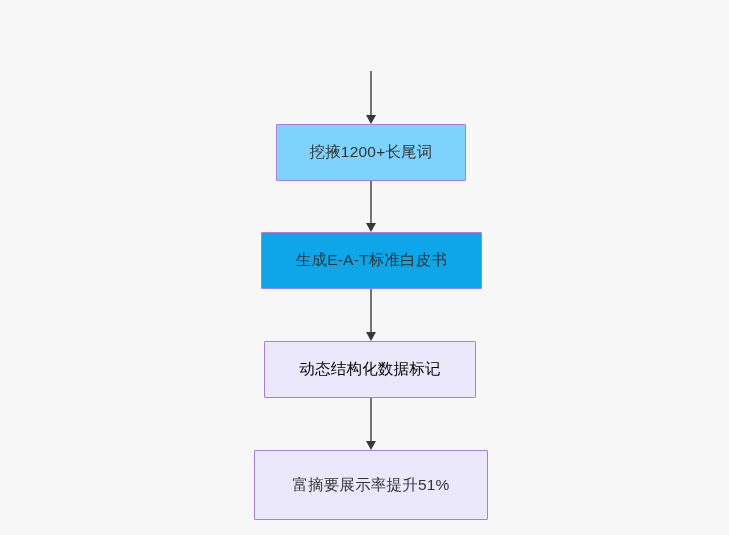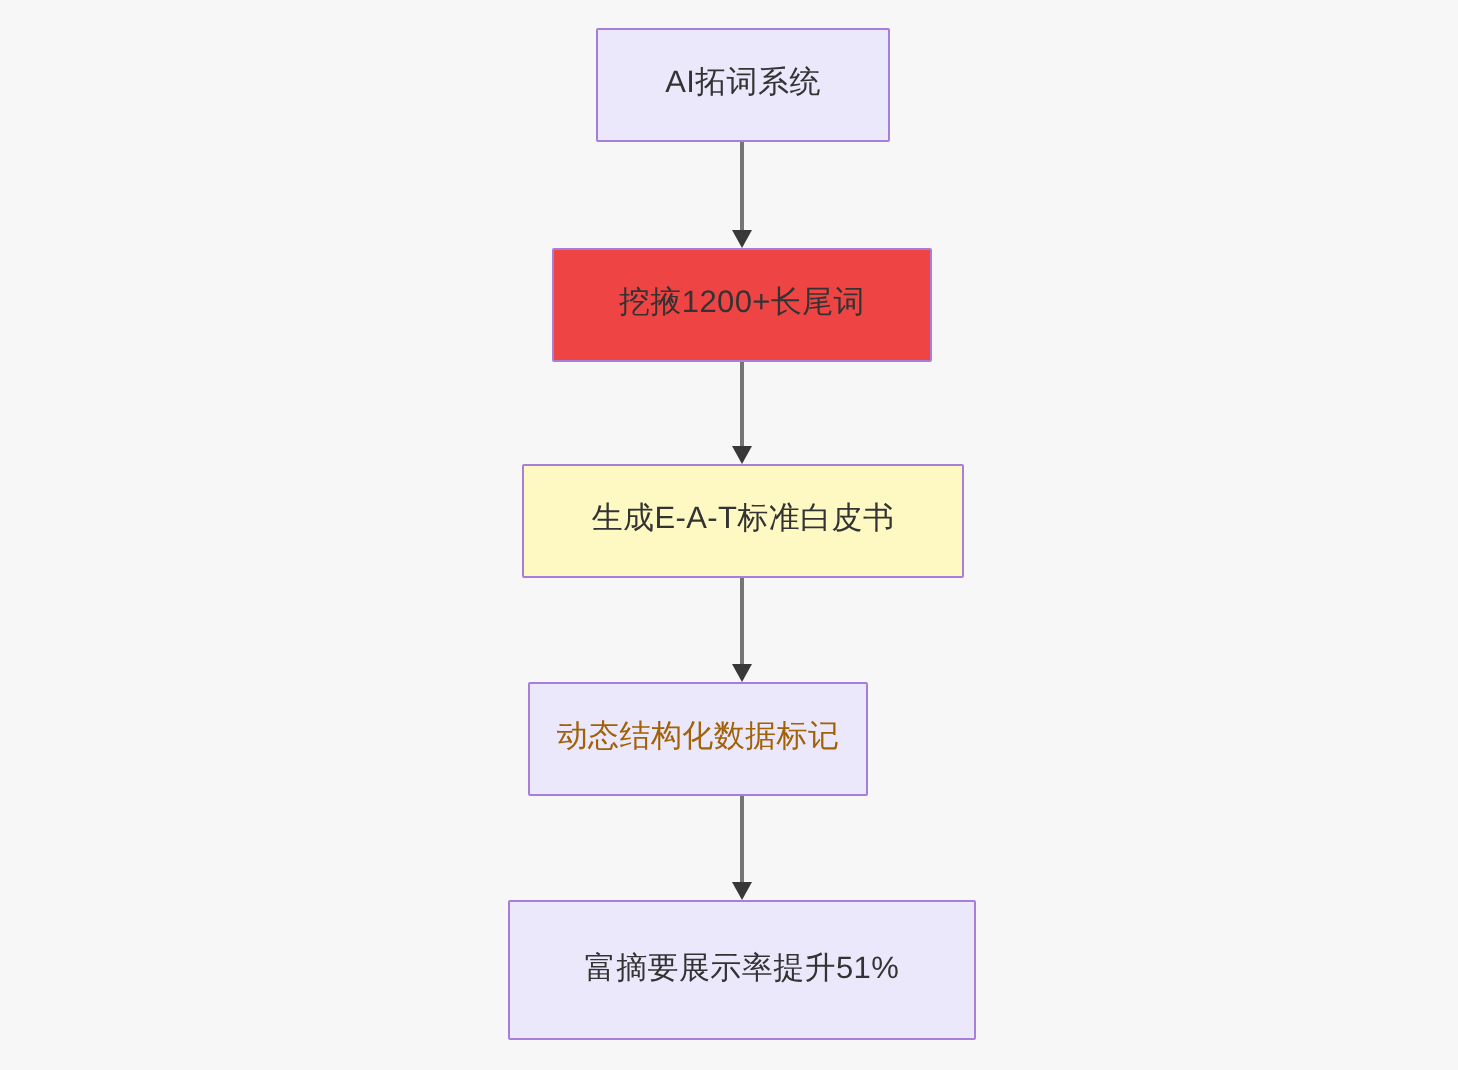--- a/index.html
+++ b/index.html
@@ -59,48 +59,45 @@
     border-left: 5.5px solid transparent;
     border-right: 5.5px solid transparent;
     border-top: 9px solid #383838;
   }
 </style>
 </head>
 <body>
 
 <div id="flow-canvas" style="background: rgb(247, 247, 248);">
 
-  <div class="node" style="left: 298px; top: 14px; width: 147px; height: 57px; background: rgb(236, 232, 252); border-color: rgb(167, 127, 219); color: rgb(51, 51, 51);">
-    <span class="node-label">AI拓词系统</span>
-  </div>
 
   <div class="edge" style="left: 371px; top: 71px;">
     <div class="edge-line" style="height: 45px; background: rgb(117, 117, 117);"></div>
     <div class="edge-arrow" style="top: 44px; border-top-color: rgb(56, 56, 56);"></div>
   </div>
 
-  <div class="node" style="left: 276px; top: 124px; width: 190px; height: 57px; background: #ef4444; border-color: rgb(167, 127, 219); color: rgb(51, 51, 51);">
+  <div class="node" style="left: 276px; top: 124px; width: 190px; height: 57px; background: #7dd3fc; border-color: rgb(167, 127, 219); color: rgb(51, 51, 51);">
     <span class="node-label">挖掖1200+长尾词</span>
   </div>
 
   <div class="edge" style="left: 371px; top: 181px;">
     <div class="edge-line" style="height: 43px; background: rgb(117, 117, 117);"></div>
     <div class="edge-arrow" style="top: 42px; border-top-color: rgb(56, 56, 56);"></div>
   </div>
 
-  <div class="node" style="left: 261px; top: 232px; width: 221px; height: 57px; background: #fef9c3; border-color: rgb(167, 127, 219); color: rgb(51, 51, 51);">
+  <div class="node" style="left: 261px; top: 232px; width: 221px; height: 57px; background: #0ea5e9; border-color: rgb(167, 127, 219); color: rgb(51, 51, 51);">
     <span class="node-label">生成E-A-T标准白皮书</span>
   </div>
 
   <div class="edge" style="left: 371px; top: 289px;">
     <div class="edge-line" style="height: 44px; background: rgb(117, 117, 117);"></div>
     <div class="edge-arrow" style="top: 43px; border-top-color: rgb(56, 56, 56);"></div>
   </div>
 
-  <div class="node" style="left: 264px; top: 341px; width: 170px; height: 57px; background: rgb(236, 232, 252); border-color: rgb(167, 127, 219); color: #a16207;">
+  <div class="node" style="left: 264px; top: 341px; width: 212px; height: 57px; background: rgb(236, 232, 252); border-color: rgb(167, 127, 219); color: #000000;">
     <span class="node-label">动态结构化数据标记</span>
   </div>
 
   <div class="edge" style="left: 371px; top: 398px;">
     <div class="edge-line" style="height: 44px; background: rgb(117, 117, 117);"></div>
     <div class="edge-arrow" style="top: 43px; border-top-color: rgb(56, 56, 56);"></div>
   </div>
 
   <div class="node" style="left: 254px; top: 450px; width: 234px; height: 70px; background: rgb(236, 232, 252); border-color: rgb(167, 127, 219); color: rgb(51, 51, 51);">
     <span class="node-label">富摘要展示率提升51%</span>

